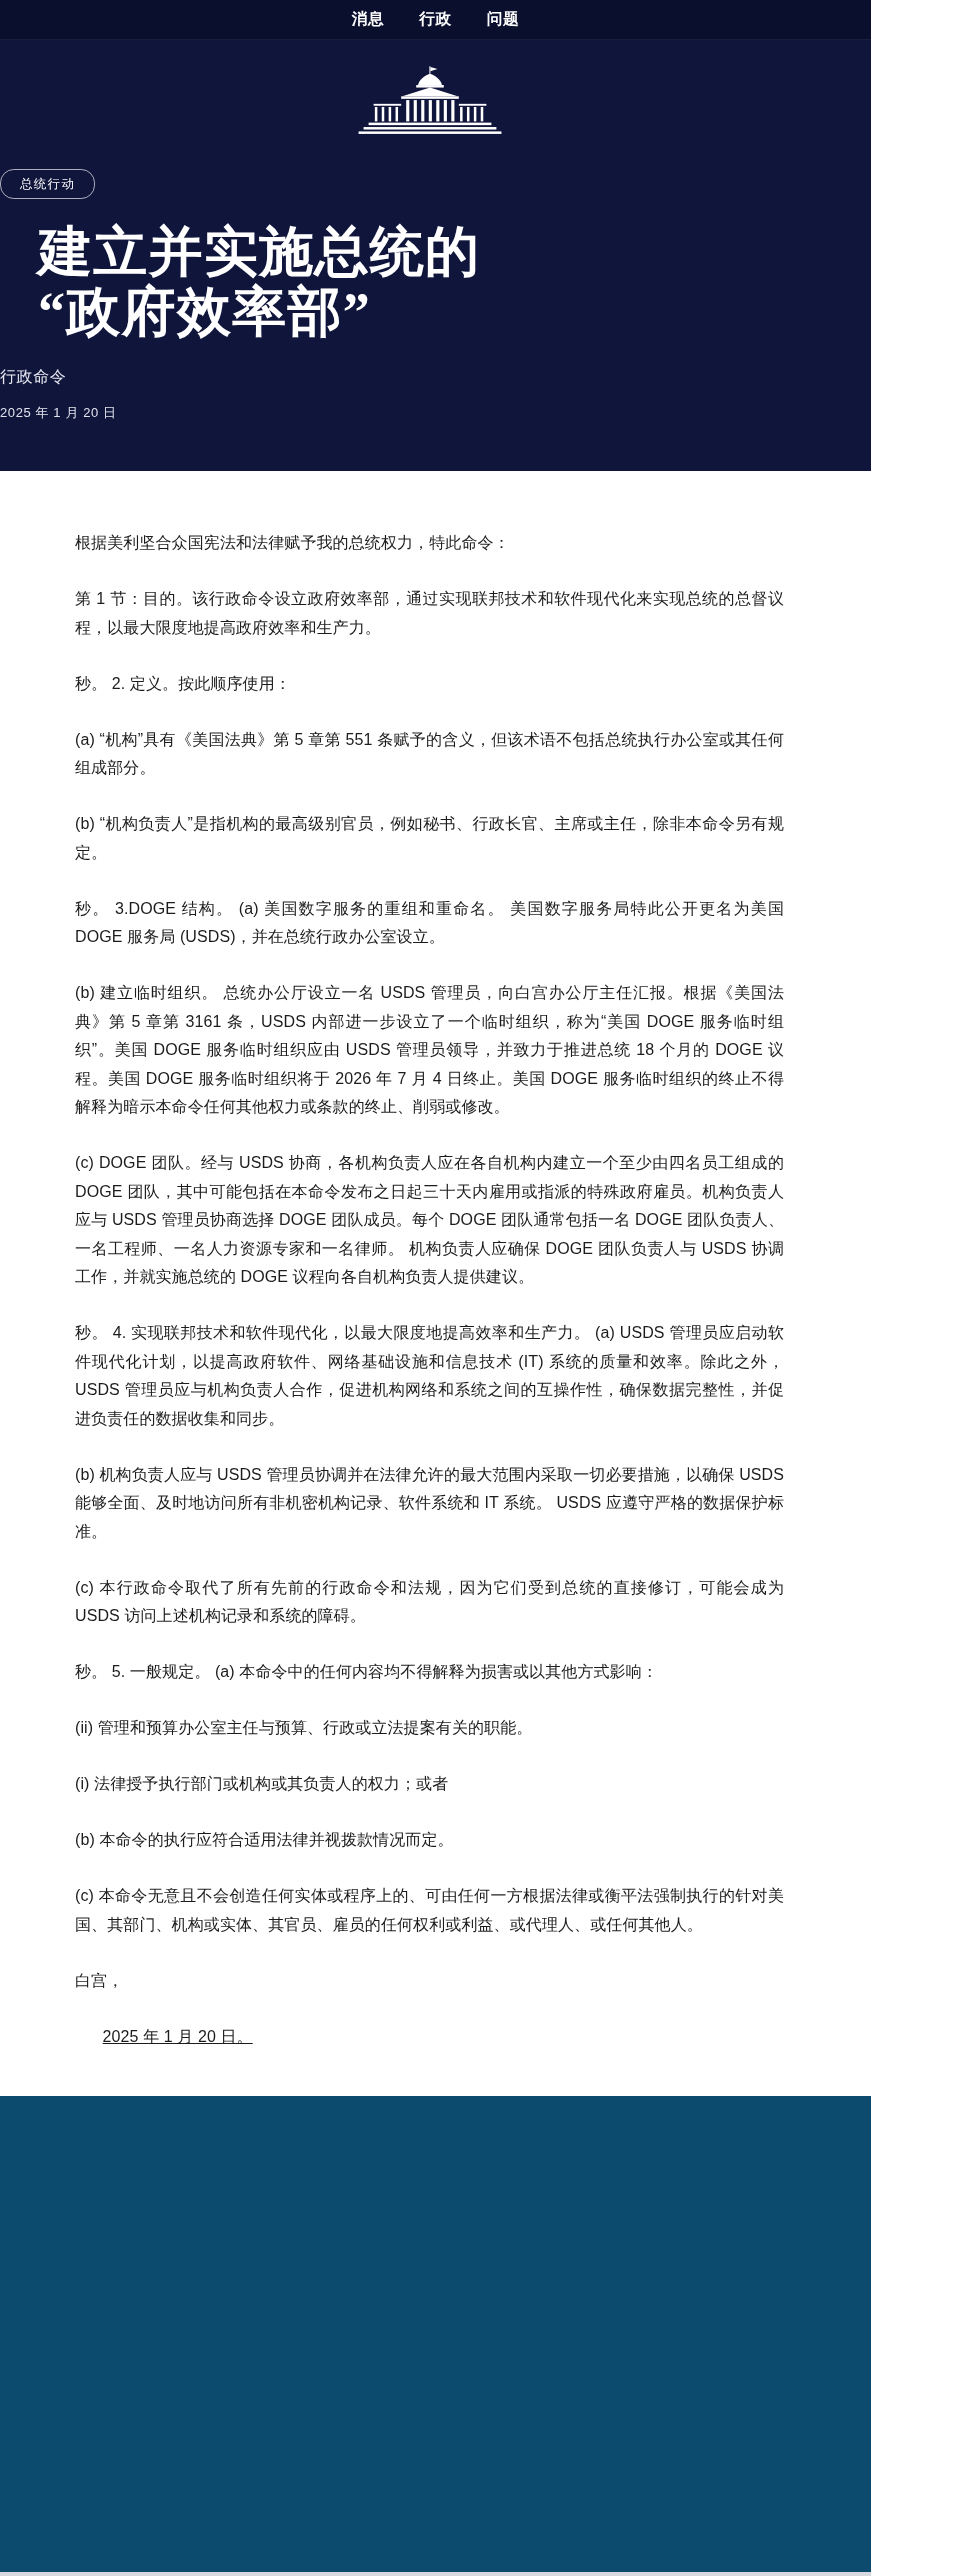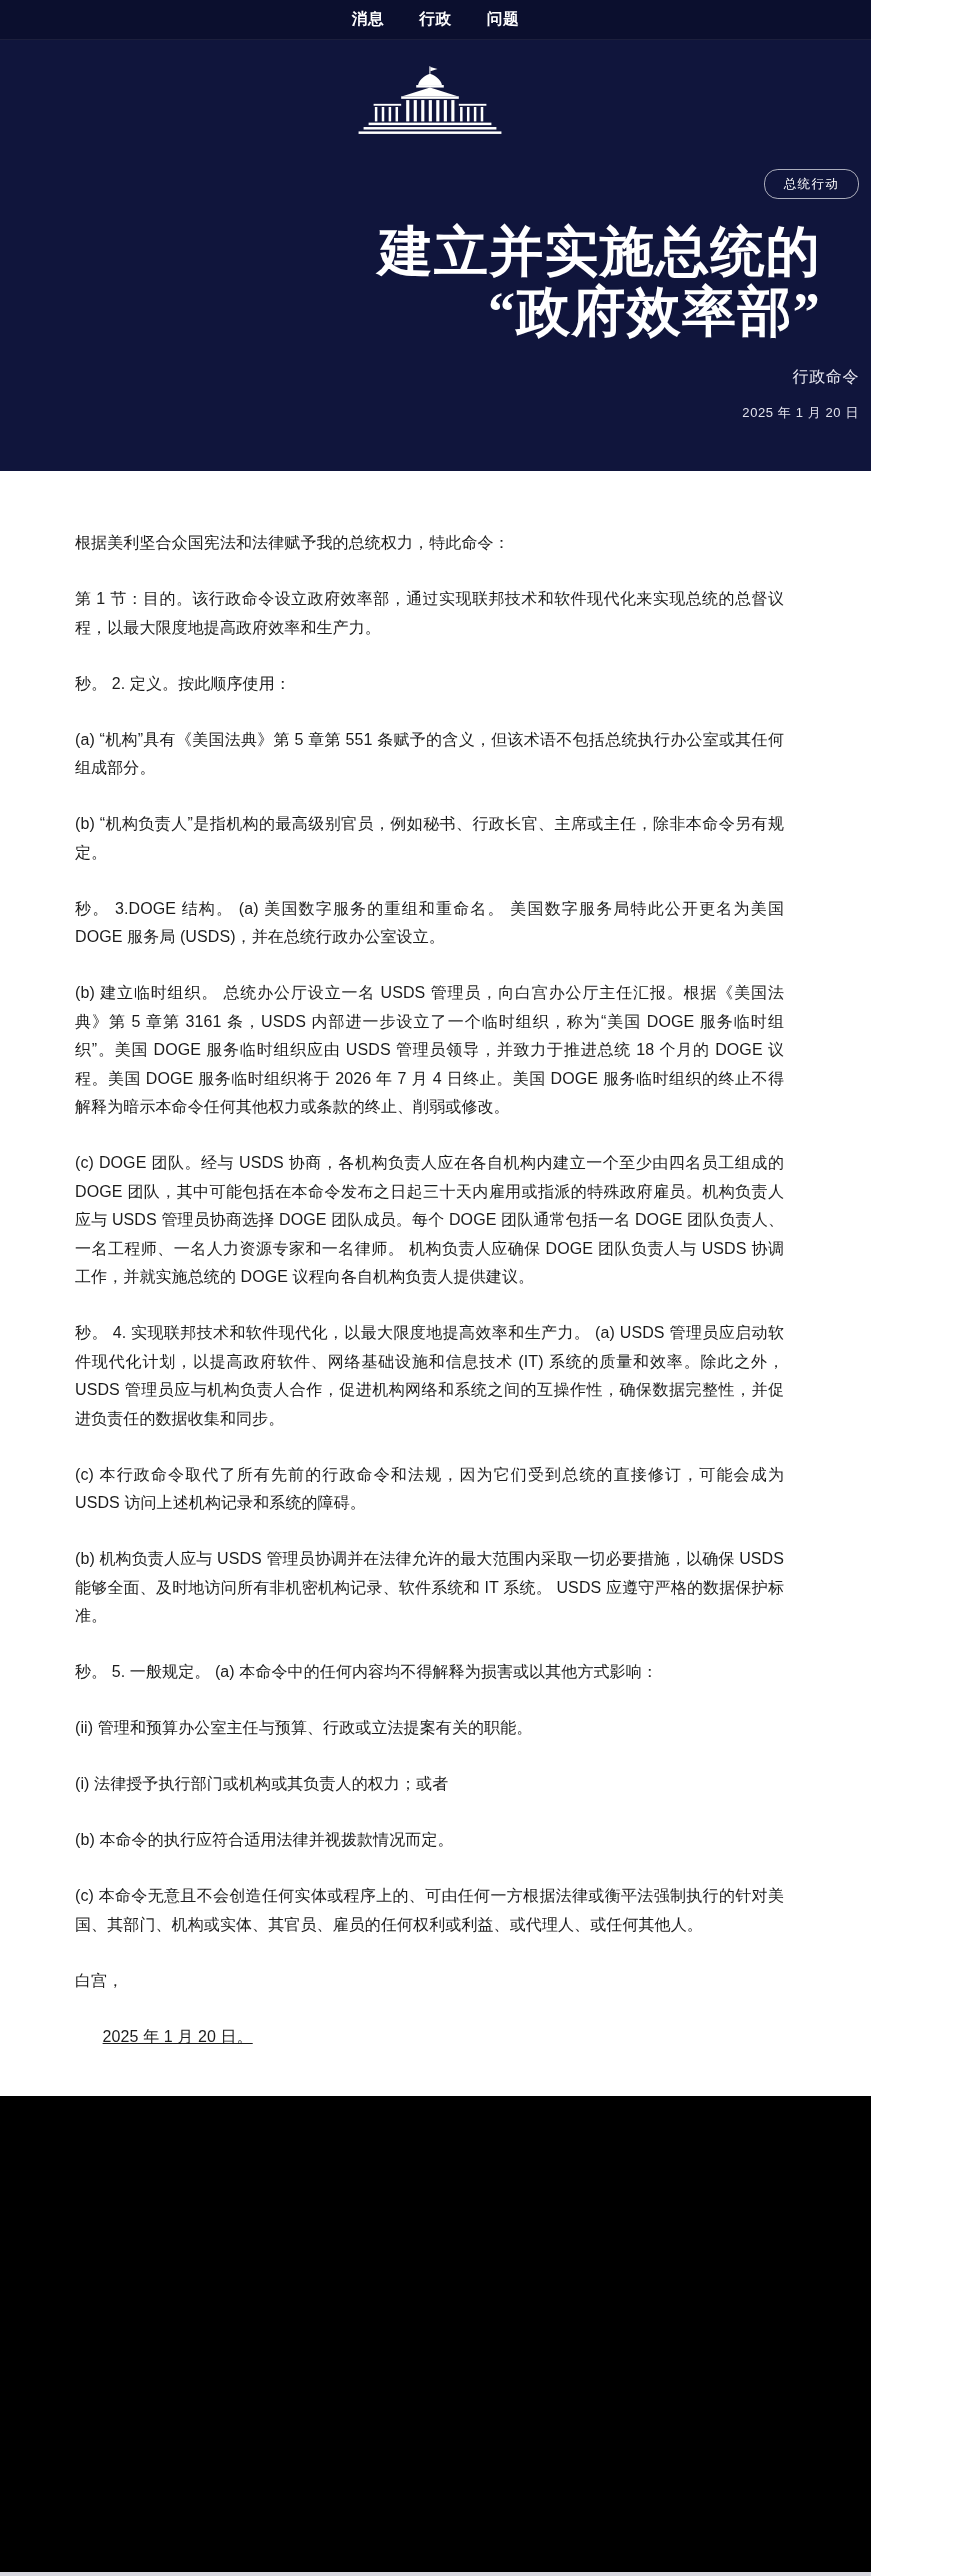--- a/index.html
+++ b/index.html
@@ -9,21 +9,21 @@
   }
   body {
     width: 963px;
     font-family: "Liberation Sans", "DejaVu Sans", sans-serif;
     color: #1b1b1b;
     -webkit-font-smoothing: antialiased;
   }
   .page {
     width: 871px;
     min-height: 2576px;
-    background: #000000;
+    background: #0c4a6e;
     position: relative;
     overflow: hidden;
   }
 
   
   .topnav {
     background: #0b0f2e;
     height: 39px;
     display: flex;
     align-items: center;
@@ -37,21 +37,21 @@
     letter-spacing: 0.6px;
     text-decoration: none;
     font-weight: 600;
   }
 
   
   .hero {
     background: #111640;
     background: linear-gradient(180deg, #10153c 0%, #10153c 100%);
     padding: 25px 12px 49px 0;
-    text-align: right;
+    text-align: left;
     color: #ffffff;
     position: relative;
   }
   .seal {
     width: 188px;
     margin: 0 auto;
     display: block;
   }
   .badge {
     display: inline-block;
@@ -182,22 +182,22 @@
   <main class="content">
     <p>根据美利坚合众国宪法和法律赋予我的总统权力，特此命令：</p>
     <p>第 1 节：目的。该行政命令设立政府效率部，通过实现联邦技术和软件现代化来实现总统的总督议程，以最大限度地提高政府效率和生产力。</p>
     <p>秒。 2. 定义。按此顺序使用：</p>
     <p>(a) “机构”具有《美国法典》第 5 章第 551 条赋予的含义，但该术语不包括总统执行办公室或其任何组成部分。</p>
     <p>(b) “机构负责人”是指机构的最高级别官员，例如秘书、行政长官、主席或主任，除非本命令另有规定。</p>
     <p>秒。 3.DOGE 结构。 (a) 美国数字服务的重组和重命名。 美国数字服务局特此公开更名为美国 DOGE 服务局 (USDS)，并在总统行政办公室设立。</p>
     <p>(b) 建立临时组织。 总统办公厅设立一名 USDS 管理员，向白宫办公厅主任汇报。根据《美国法典》第 5 章第 3161 条，USDS 内部进一步设立了一个临时组织，称为“美国 DOGE 服务临时组织”。美国 DOGE 服务临时组织应由 USDS 管理员领导，并致力于推进总统 18 个月的 DOGE 议程。美国 DOGE 服务临时组织将于 2026 年 7 月 4 日终止。美国 DOGE 服务临时组织的终止不得解释为暗示本命令任何其他权力或条款的终止、削弱或修改。</p>
     <p>(c) DOGE 团队。经与 USDS 协商，各机构负责人应在各自机构内建立一个至少由四名员工组成的 DOGE 团队，其中可能包括在本命令发布之日起三十天内雇用或指派的特殊政府雇员。机构负责人应与 USDS 管理员协商选择 DOGE 团队成员。每个 DOGE 团队通常包括一名 DOGE 团队负责人、一名工程师、一名人力资源专家和一名律师。 机构负责人应确保 DOGE 团队负责人与 USDS 协调工作，并就实施总统的 DOGE 议程向各自机构负责人提供建议。</p>
     <p>秒。 4. 实现联邦技术和软件现代化，以最大限度地提高效率和生产力。 (a) USDS 管理员应启动软件现代化计划，以提高政府软件、网络基础设施和信息技术 (IT) 系统的质量和效率。除此之外，USDS 管理员应与机构负责人合作，促进机构网络和系统之间的互操作性，确保数据完整性，并促进负责任的数据收集和同步。</p>
+    <p>(b) 机构负责人应与 USDS 管理员协调并在法律允许的最大范围内采取一切必要措施，以确保 USDS 能够全面、及时地访问所有非机密机构记录、软件系统和 IT 系统。 USDS 应遵守严格的数据保护标准。</p>
     <p>(c) 本行政命令取代了所有先前的行政命令和法规，因为它们受到总统的直接修订，可能会成为 USDS 访问上述机构记录和系统的障碍。</p>
-    <p>(b) 机构负责人应与 USDS 管理员协调并在法律允许的最大范围内采取一切必要措施，以确保 USDS 能够全面、及时地访问所有非机密机构记录、软件系统和 IT 系统。 USDS 应遵守严格的数据保护标准。</p>
     <p>秒。 5. 一般规定。 (a) 本命令中的任何内容均不得解释为损害或以其他方式影响：</p>
     <p>(ii) 管理和预算办公室主任与预算、行政或立法提案有关的职能。</p>
     <p>(i) 法律授予执行部门或机构或其负责人的权力；或者</p>
     <p>(b) 本命令的执行应符合适用法律并视拨款情况而定。</p>
     <p>(c) 本命令无意且不会创造任何实体或程序上的、可由任何一方根据法律或衡平法强制执行的针对美国、其部门、机构或实体、其官员、雇员的任何权利或利益、或代理人、或任何其他人。</p>
     <p>白宫，</p>
     <p class="indent">2025 年 1 月 20 日。</p>
   </main>
 
   <div class="bottom-rule"></div>

